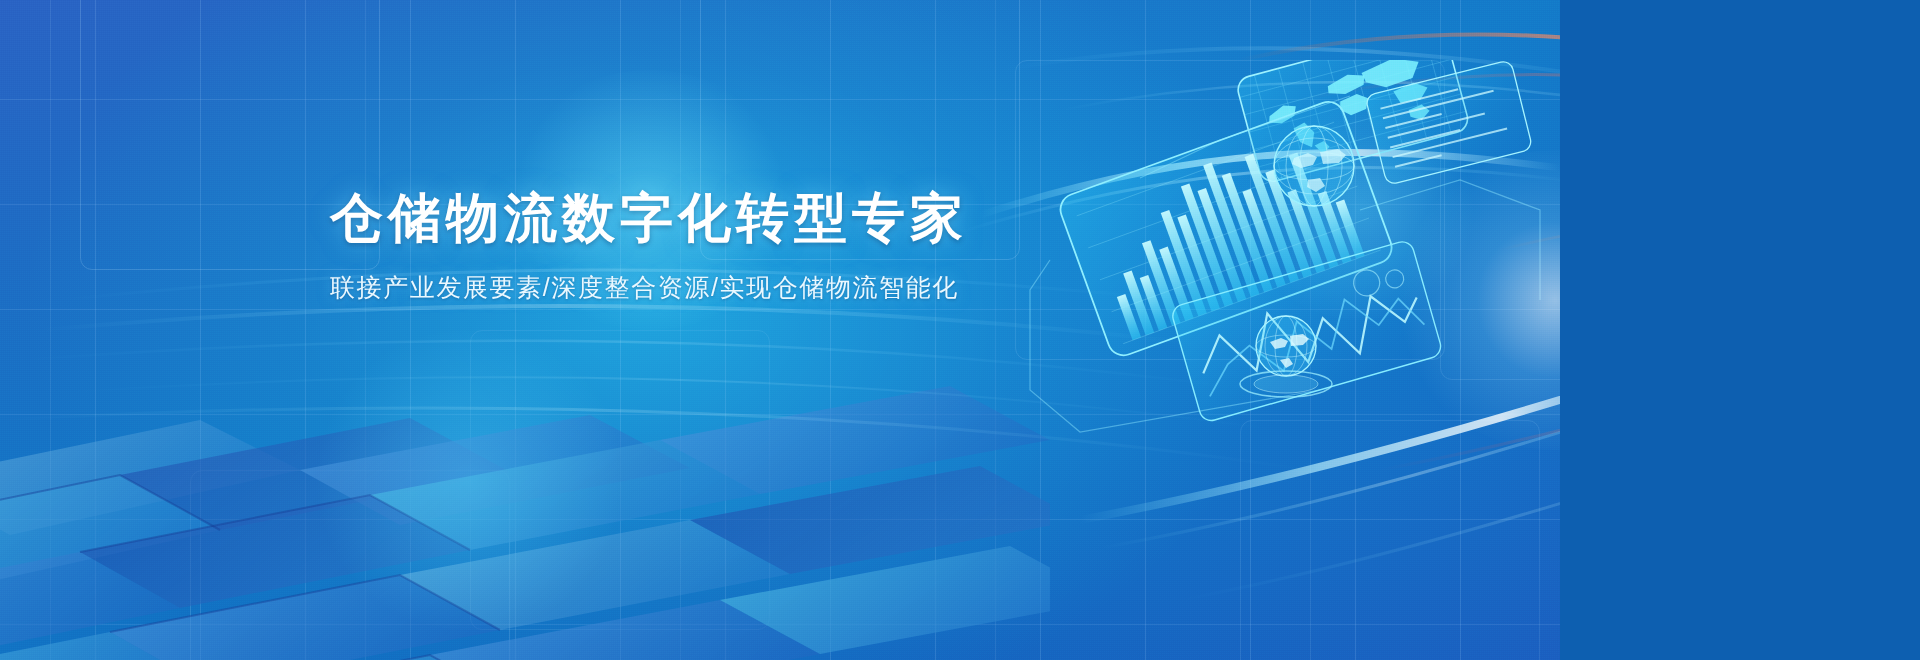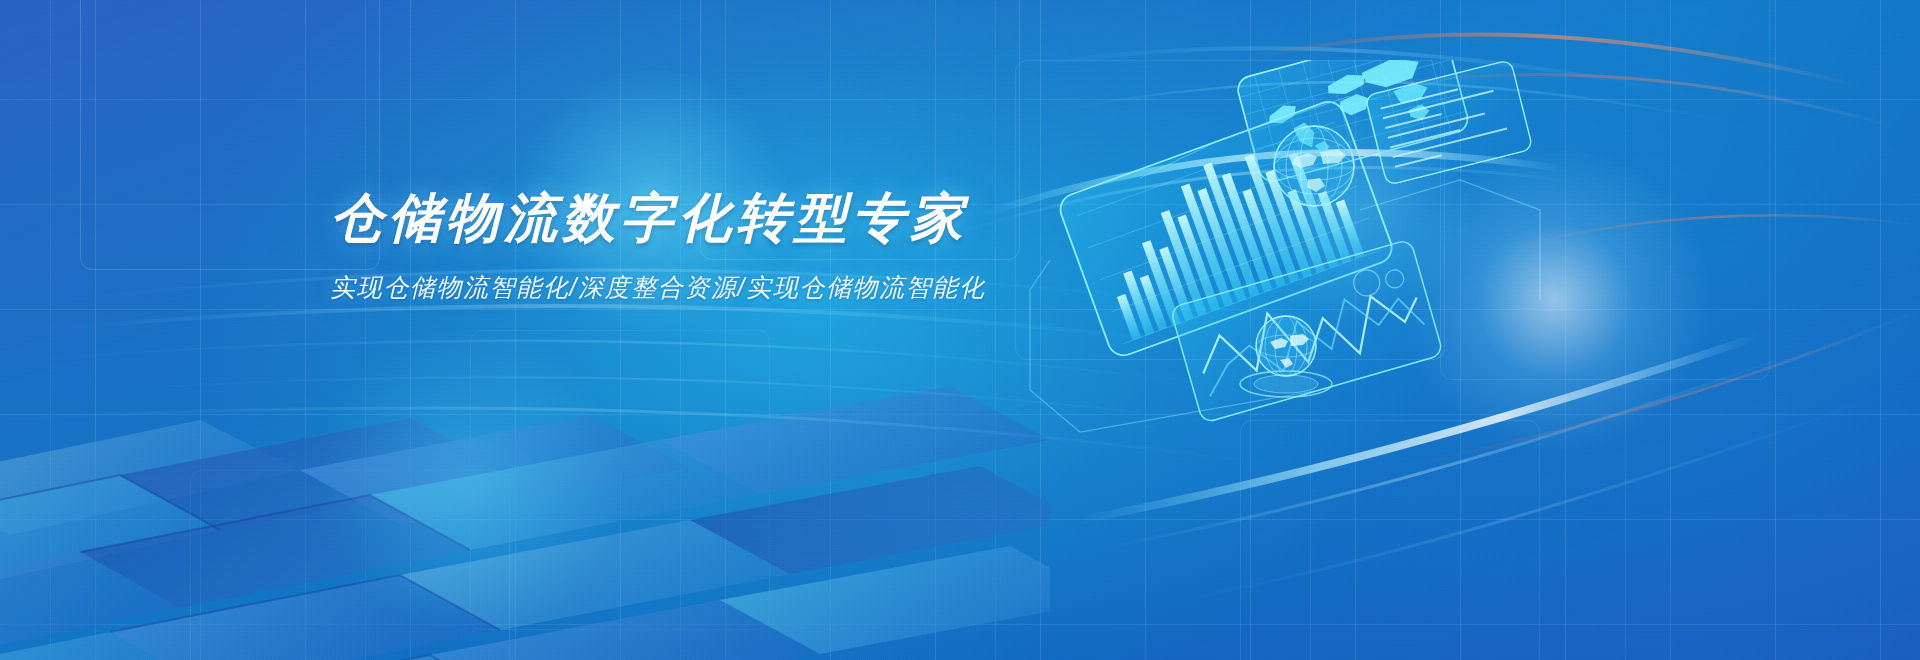--- a/index.html
+++ b/index.html
@@ -1,24 +1,23 @@
 <!DOCTYPE html>
 <html><head>
 <meta charset="utf-8">
 <style>
   html,body{margin:0;padding:0;background:#0d5fb0;}
   *{box-sizing:border-box;}
   .banner{
-    position:relative;width:1920px;height:660px;overflow:hidden;
+    position:relative;width:1560px;height:660px;overflow:hidden;
     font-family:"Liberation Sans","DejaVu Sans",sans-serif;
     background:
       radial-gradient(ellipse 900px 620px at 42% 46%, rgba(40,190,235,.62) 0%, rgba(30,160,220,.30) 40%, rgba(20,110,195,0) 70%),
       radial-gradient(ellipse 1200px 700px at 78% 38%, rgba(30,150,225,.40) 0%, rgba(20,100,195,0) 66%),
       linear-gradient(160deg,#2a63c4 0%,#1d6dc4 22%,#1277c6 46%,#1168bf 72%,#1b5fc0 100%);
-    font-style: italic;
   }
 
   
   .grid{
     position:absolute;inset:0;
     background-image:
       linear-gradient(to right, rgba(175,215,255,.16) 1px, transparent 1px),
       linear-gradient(to bottom, rgba(175,215,255,.13) 1px, transparent 1px);
     background-size:105px 105px;
     background-position:-10px -6px;
@@ -311,16 +310,16 @@
       </g>
     </svg>
   </div>
 
   <div class="spot s3"></div>
 
   <div class="noise"></div>
 
   <div class="copy">
     <h1 class="title">仓储物流数字化转型专家</h1>
-    <p class="subtitle">实现仓储物流智能化/深度整合资源/实现仓储物流智能化</p>
+    <p class="subtitle">联接产业发展要素/深度整合资源/实现仓储物流智能化</p>
   </div>
 
 </div>
 
 </body></html>

